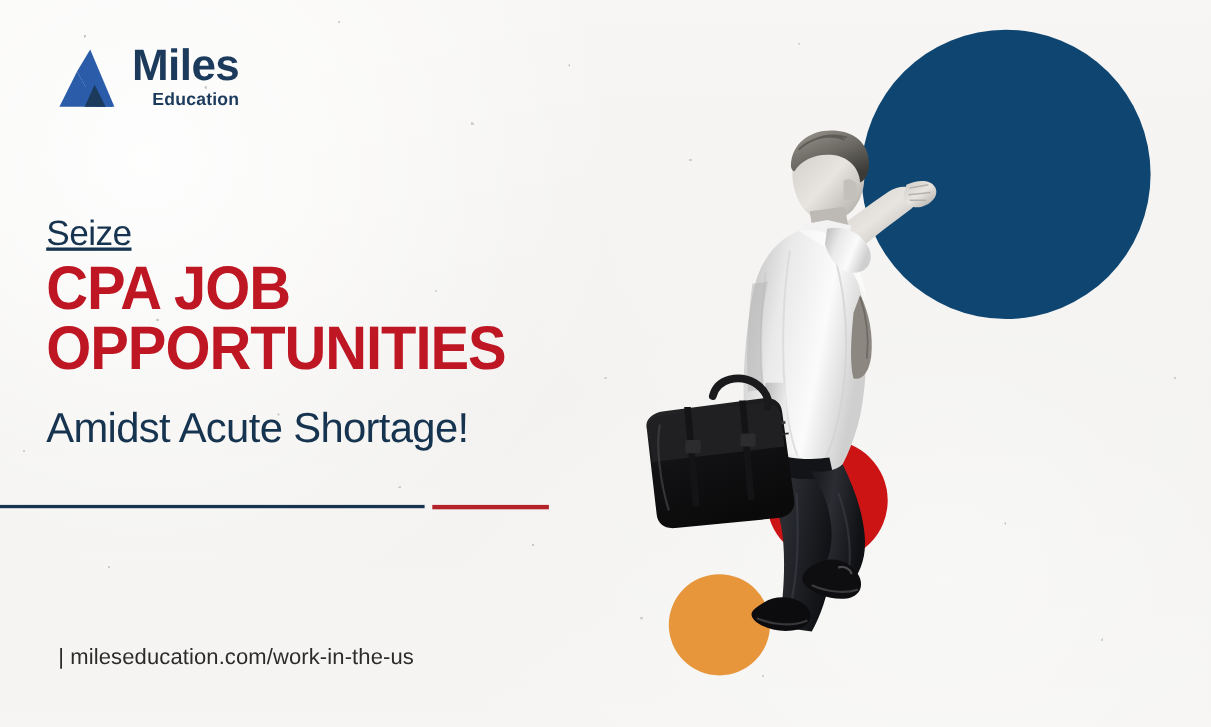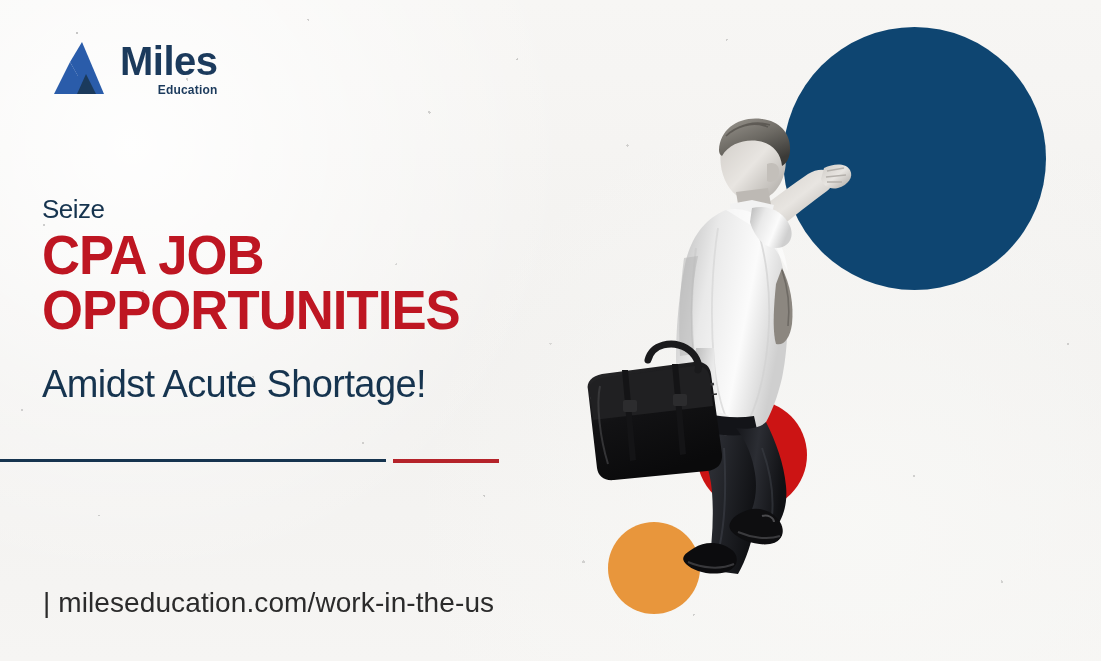--- a/index.html
+++ b/index.html
@@ -75,34 +75,35 @@
   }
   .logo-mark { width: 62px; height: 56px; display: block; }
   .logo-words { display: flex; flex-direction: column; align-items: flex-end; line-height: 1; }
   .logo-miles {
     font-size: 40px;
     font-weight: bold;
     color: #1b3a5c;
     letter-spacing: -0.5px;
   }
   .logo-education {
-    font-size: 12px;
+    font-size: 16px;
     font-weight: bold;
     color: #1b3a5c;
     letter-spacing: 0.2px;
     margin-top: 3px;
   }
 
   
   .headline { position: absolute; left: 42px; top: 196px; width: 520px; }
   .kicker {
-    font-size: 26px;
+    font-size: 32px;
     color: #16344f;
     line-height: 1.05;
     letter-spacing: -0.5px;
+    text-decoration: underline;
   }
   .shout {
     font-size: 56px;
     font-weight: bold;
     color: #be1622;
     line-height: 0.94;
     letter-spacing: -1px;
     transform: scaleX(0.94);
     transform-origin: left center;
     margin-top: 6px;
@@ -125,22 +126,22 @@
     width: 386px; height: 3px; background: #16344f;
   }
   .divider-red {
     position: absolute; left: 393px; top: 1px;
     width: 106px; height: 4px; background: #b5232a;
   }
 
   
   .url {
     position: absolute;
-    left: 43px; top: 587px;
-    font-size: 28px;
+    left: 53px; top: 587px;
+    font-size: 20px;
     color: #2b2b2b;
     letter-spacing: 0.1px;
     white-space: nowrap;
   }
 
   
   .person { position: absolute; left: 576px; top: 108px; width: 300px; height: 470px; }
 </style>
 </head>
 <body>

